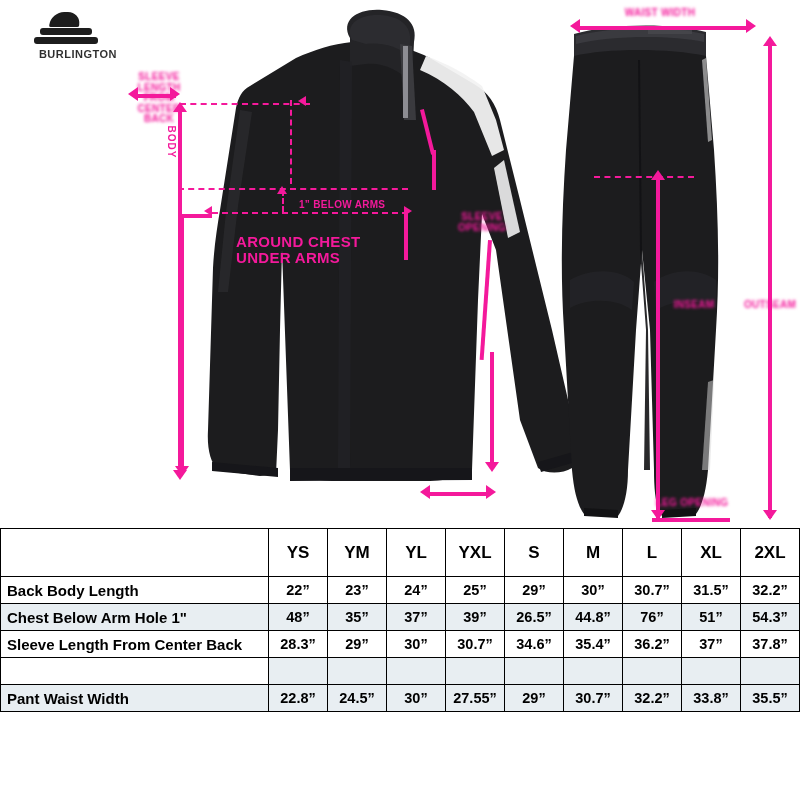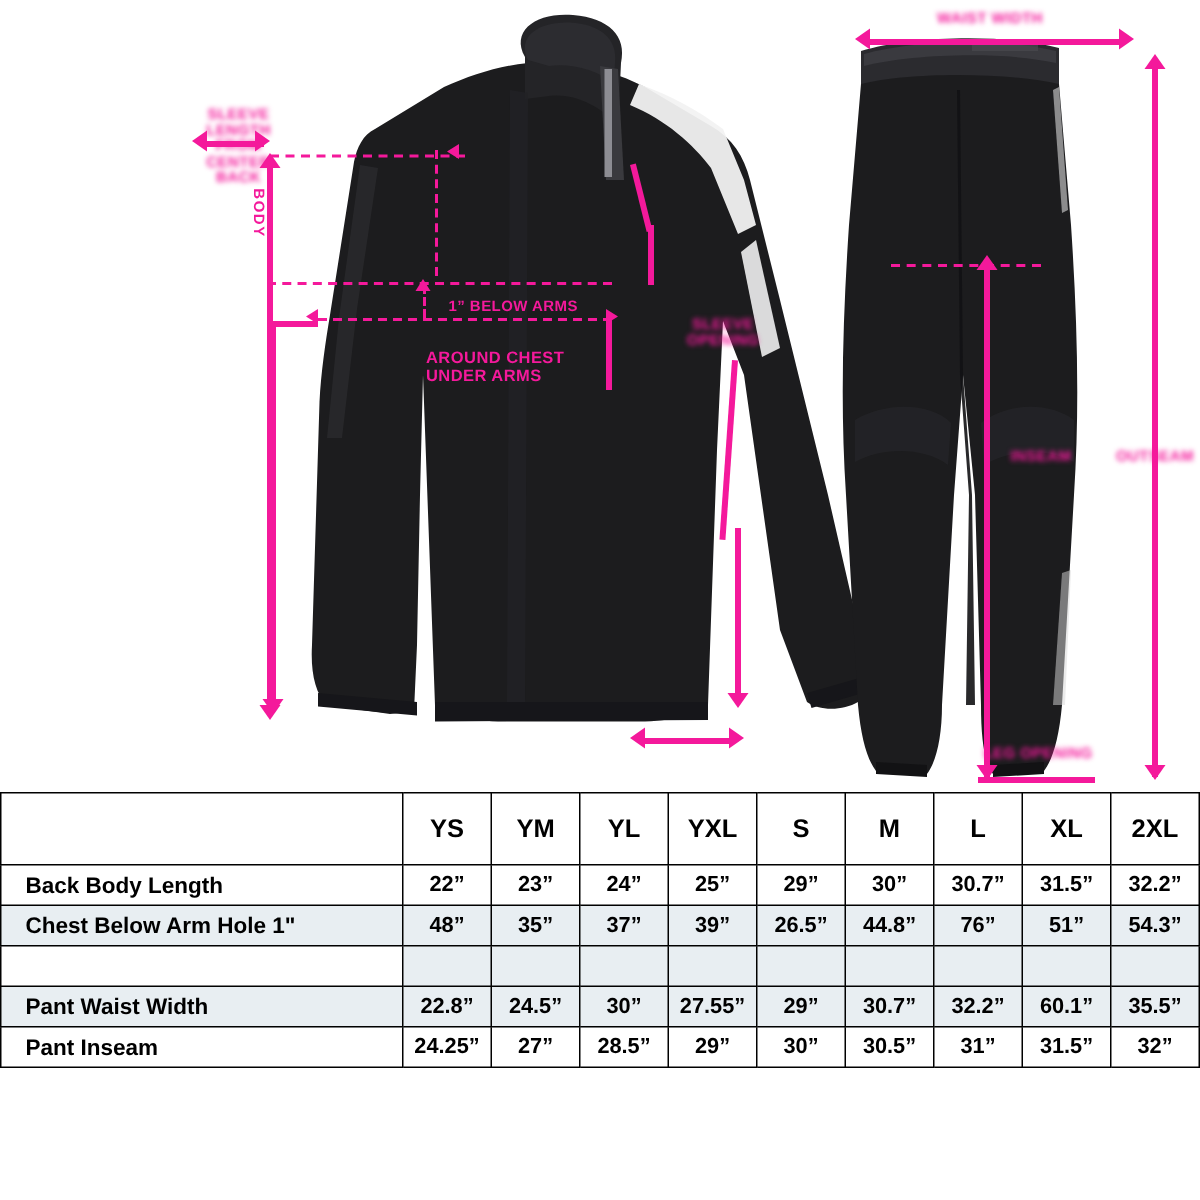--- a/index.html
+++ b/index.html
@@ -95,34 +95,40 @@
     font-weight: bold;
     color: #000;
     padding: 0;
     height: 27px;
     text-align: center;
     vertical-align: middle;
     line-height: 1;
   }
   #size-table td.rowlabel {
     text-align: left;
-    padding-left: 16px;
+    padding-left: 6px;
     font-size: 15px;
   }
   #size-table thead th { height: 48px; font-size: 17px; }
   #size-table thead th.corner { border-top: 1px solid #000; }
   tr.alt td { background: #e8eef2; }
   tr.spacer td { height: 19px; background: #ffffff; }
   tr.spacer td.alt2 { background: #e8eef2; }
 </style>
 </head>
 <body>
 
 <div id="illustration">
 
+  <div id="logo">
+    <div class="lg-shape lg-top"></div>
+    <div class="lg-shape lg-mid"></div>
+    <div class="lg-shape lg-mid2"></div>
+    <div class="lg-text">BURLINGTON</div>
+  </div>
 
   <svg width="520" height="528" viewBox="0 0 520 528" style="position:absolute;left:100px;top:0;">
 
     <path d="M252 42 C232 44 214 50 196 58 L150 86 C142 90 138 98 136 108
              L120 210 C117 228 114 248 113 268 L108 430 C107 448 110 462 118 470
              L160 476 L176 474 L178 430 L180 330 L182 250
              L190 470 C196 476 210 480 232 481
              L330 481 C352 480 366 476 372 470 L378 300 L382 214
              L396 250 L420 420 L438 468 C446 474 462 474 472 468
              L480 452 L452 330 L420 200 L400 120 C396 104 388 92 374 84
@@ -166,21 +172,21 @@
   <div class="dash-v" style="left:290px;top:100px;height:84px;"></div>
 
   <div class="dash-h" style="left:178px;top:188px;width:230px;"></div>
   <div class="anno-label" style="left:288px;top:200px;width:130px;text-align:left;margin-left:11px;">1” BELOW ARMS</div>
   <div class="dash-v" style="left:282px;top:190px;height:22px;"></div>
   <div class="arrow arrow-sm arrow-up" style="left:277px;top:186px;"></div>
 
   <div class="dash-h" style="left:212px;top:212px;width:196px;"></div>
   <div class="arrow arrow-sm arrow-left" style="left:204px;top:206px;"></div>
   <div class="arrow arrow-sm arrow-right" style="left:404px;top:206px;"></div>
-  <div class="anno-label" style="left:236px;top:234px;width:160px;font-size:11px;text-align:left;margin-left:48px;">AROUND CHEST
+  <div class="anno-label" style="left:236px;top:234px;width:160px;font-size:15px;text-align:left;">AROUND CHEST
 UNDER ARMS</div>
 
   <div class="vline" style="left:180px;top:214px;height:256px;"></div>
   <div class="arrow arrow-down" style="left:175px;top:466px;"></div>
   <div class="hline" style="left:182px;top:214px;width:30px;"></div>
 
   <div class="vline" style="left:404px;top:214px;height:46px;"></div>
 
   <div class="vline" style="left:420px;top:110px;height:46px;transform:rotate(-14deg);transform-origin:top left;"></div>
   <div class="vline" style="left:432px;top:150px;height:40px;"></div>
@@ -288,20 +294,32 @@
       <td>35”</td>
       <td>37”</td>
       <td>39”</td>
       <td>26.5”</td>
       <td>44.8”</td>
       <td>76”</td>
       <td>51”</td>
       <td>54.3”</td>
     </tr>
 
+    <tr>
+      <td class="rowlabel">Sleeve Length From Center Back</td>
+      <td>28.3”</td>
+      <td>29”</td>
+      <td>30”</td>
+      <td>30.7”</td>
+      <td>34.6”</td>
+      <td>35.4”</td>
+      <td>36.2”</td>
+      <td>37”</td>
+      <td>37.8”</td>
+    </tr>
 
     <tr class="spacer">
       <td class="rowlabel"></td>
       <td class="alt2"></td>
       <td class="alt2"></td>
       <td class="alt2"></td>
       <td class="alt2"></td>
       <td class="alt2"></td>
       <td class="alt2"></td>
       <td class="alt2"></td>
@@ -312,30 +330,18 @@
 
     <tr class="alt">
       <td class="rowlabel">Pant Waist Width</td>
       <td>22.8”</td>
       <td>24.5”</td>
       <td>30”</td>
       <td>27.55”</td>
       <td>29”</td>
       <td>30.7”</td>
       <td>32.2”</td>
-      <td>60.1”</td>
+      <td>33.8”</td>
       <td>35.5”</td>
     </tr>
 
-    <tr>
-      <td class="rowlabel">Pant Inseam</td>
-      <td>24.25”</td>
-      <td>27”</td>
-      <td>28.5”</td>
-      <td>29”</td>
-      <td>30”</td>
-      <td>30.5”</td>
-      <td>31”</td>
-      <td>31.5”</td>
-      <td>32”</td>
-    </tr>
   </tbody>
 </table>
 
 </body></html>

